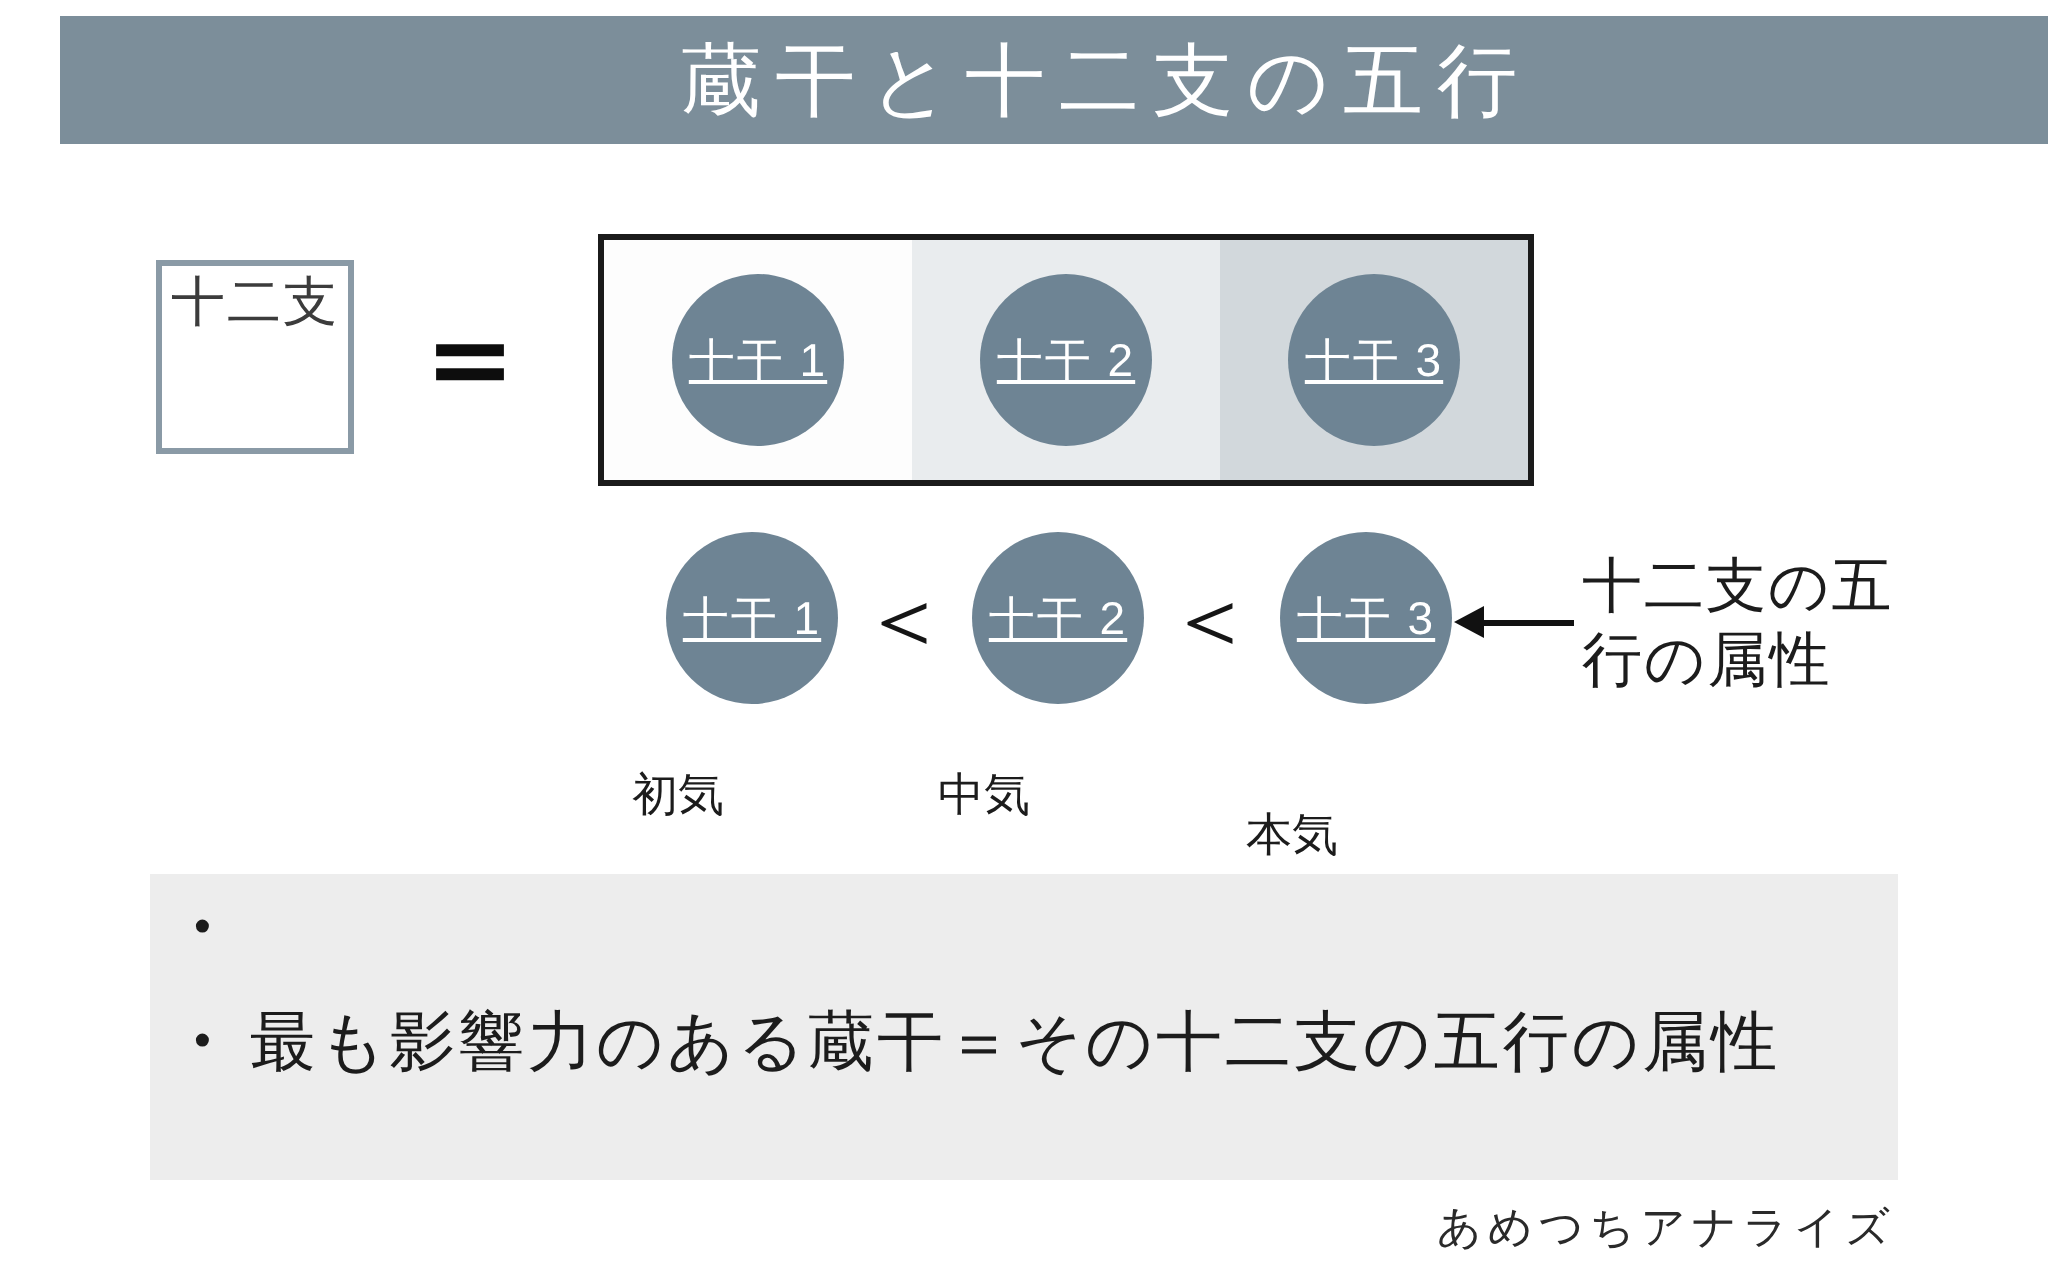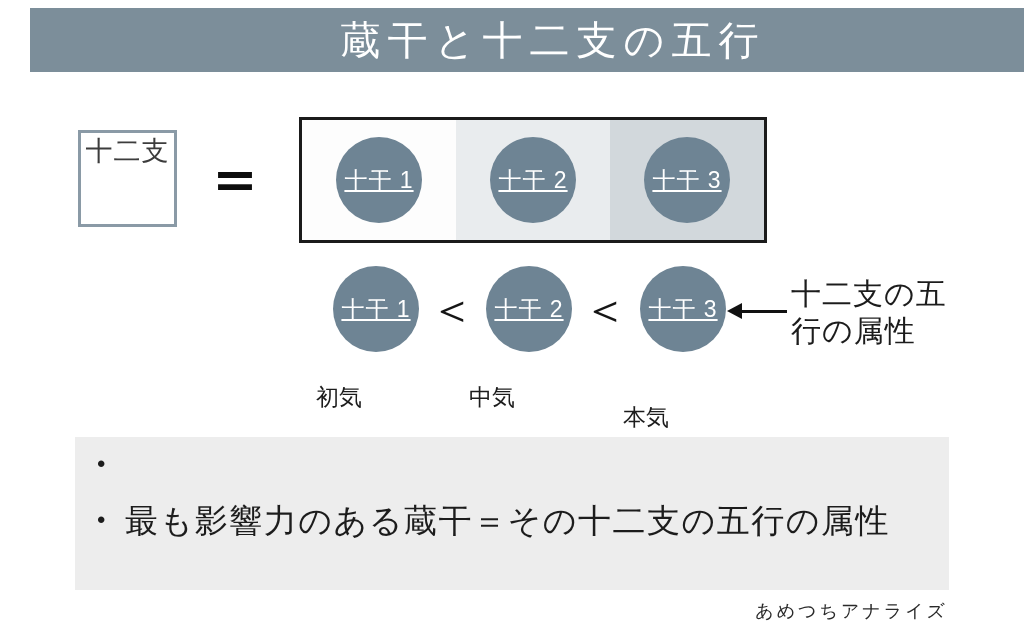--- a/index.html
+++ b/index.html
@@ -199,21 +199,21 @@
     position: relative;
     top: -4px;
   }
 
   
   .footer-credit {
     position: absolute;
     right: 76px;
     top: 599px;
     font-family: "Liberation Serif", "DejaVu Serif", serif;
-    font-size: 18px;
+    font-size: 22px;
     letter-spacing: 3px;
     color: #2a2a2a;
   }
 </style>
 </head>
 <body>
 
 <div class="slide">
 
   <header class="title-bar">

